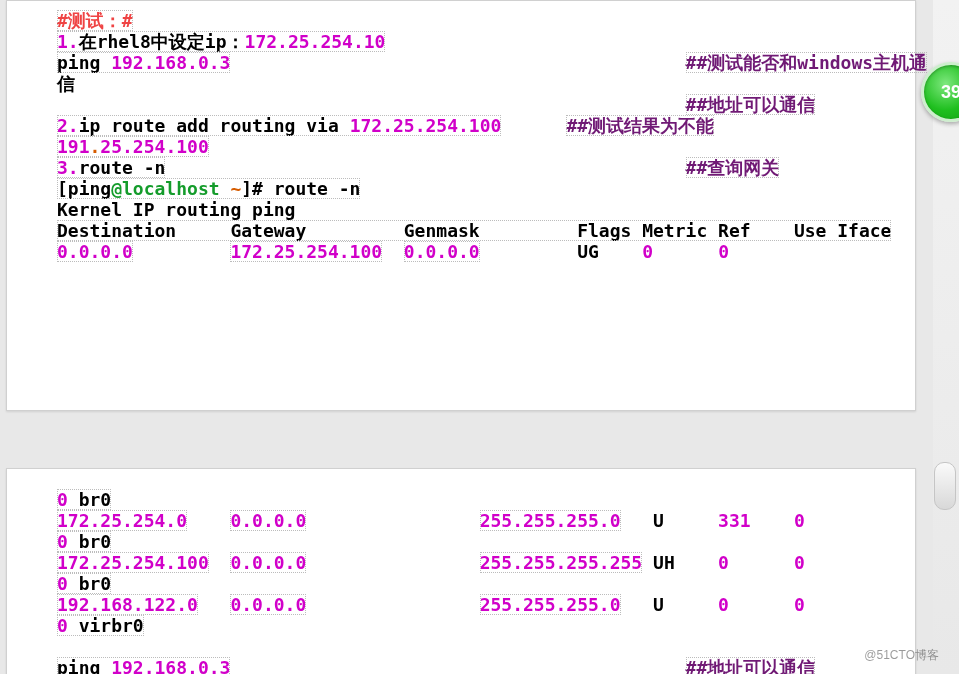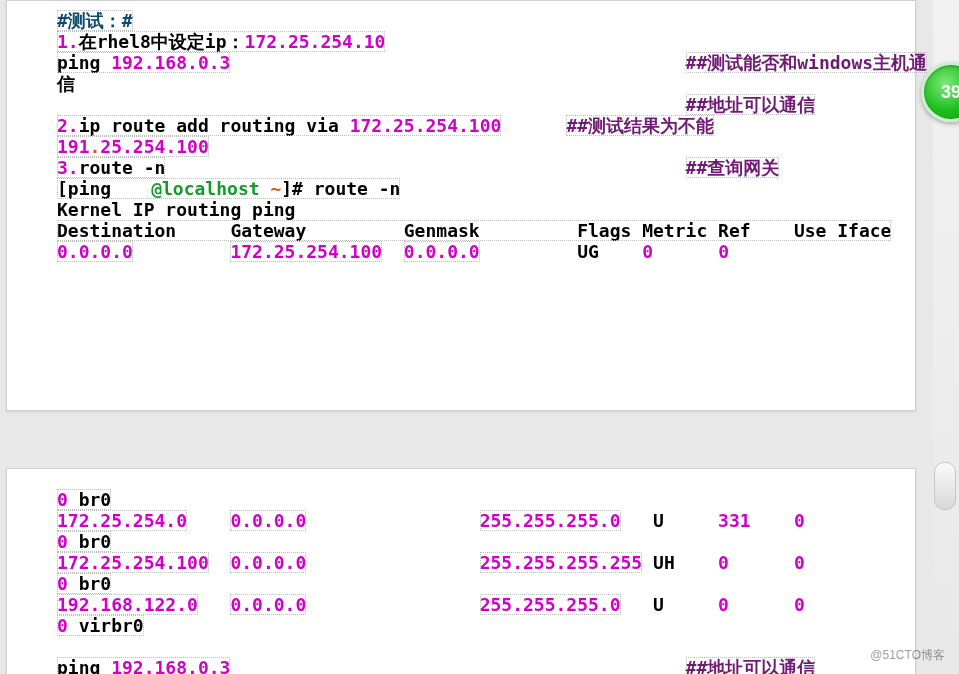--- a/index.html
+++ b/index.html
@@ -4,26 +4,26 @@
 <style>
   html,body{margin:0;padding:0;font-family:"DejaVu Sans Mono","Courier New",monospace;font-size:18px;line-height:21px;background:#e8e8e8;}
   .viewport{width:959px;height:674px;position:relative;overflow:hidden;background:#e8e8e8;}
   .page{position:absolute;left:6px;width:908px;background:#fff;border:1px solid #d0d0d0;box-shadow:0 1px 2px rgba(0,0,0,.1);}
   .page1{top:0;height:400px;padding-top:9px;}
   .page2{top:468px;height:206px;padding-top:20px;}
   .scroll-track{position:absolute;right:0;top:0;width:26px;height:674px;background:linear-gradient(#f2f2f2,#e8e8e8);}
   .scroll-thumb{position:absolute;right:3px;top:462px;width:20px;height:46px;border-radius:10px;background:linear-gradient(#fafafa,#d8d8d8);border:1px solid #c5c5c5;}
   .code{padding-left:50px;white-space:pre;color:#000;font-weight:700;}
   .box{display:inline;outline:1px dotted #bcbcbc;outline-offset:-1px;}
-  .dark{color:#0c4a6e;}
+  .dark{color:#ef4444;}
   .cmt{color:#701a75;}
   .mag{color:#d100c9;}
-  .grn{color:#149c2b;padding-left:40px;}
+  .grn{color:#149c2b;}
   .ora{color:#d65c00;}
-  .watermark{position:absolute;right:14px;bottom:8px;font-size:12px;font-weight:400;color:rgba(0,0,0,.4);font-family:Arial,sans-serif;}
+  .watermark{position:absolute;right:20px;bottom:8px;font-size:12px;font-weight:400;color:rgba(0,0,0,.4);font-family:Arial,sans-serif;}
   .badge{position:absolute;right:-22px;top:62px;width:54px;height:54px;border-radius:50%;background:radial-gradient(circle at 40% 35%,#7ee87e 0%,#1fbf1f 55%,#0f9e0f 100%);color:#fff;font-weight:700;display:flex;align-items:center;justify-content:center;font-size:18px;box-shadow:0 1px 3px rgba(0,0,0,.3) inset,0 2px 4px rgba(0,0,0,.3);border:3px solid #cdeecd;font-family:Arial,sans-serif;}
 </style>
 </head>
 <body>
 <div class="viewport">
 
 <div class="page page1">
 <div class="code"><span class="box dark">#测试：#</span>
 <span class="box"><span class="mag">1.</span><span>在rhel8中设定ip：</span><span class="mag">172.25.254.10</span></span>
 <span class="box"><span>ping </span><span class="mag">192.168.0.3</span></span>                                          <span class="cmt box">##测试能否和windows主机通</span>

